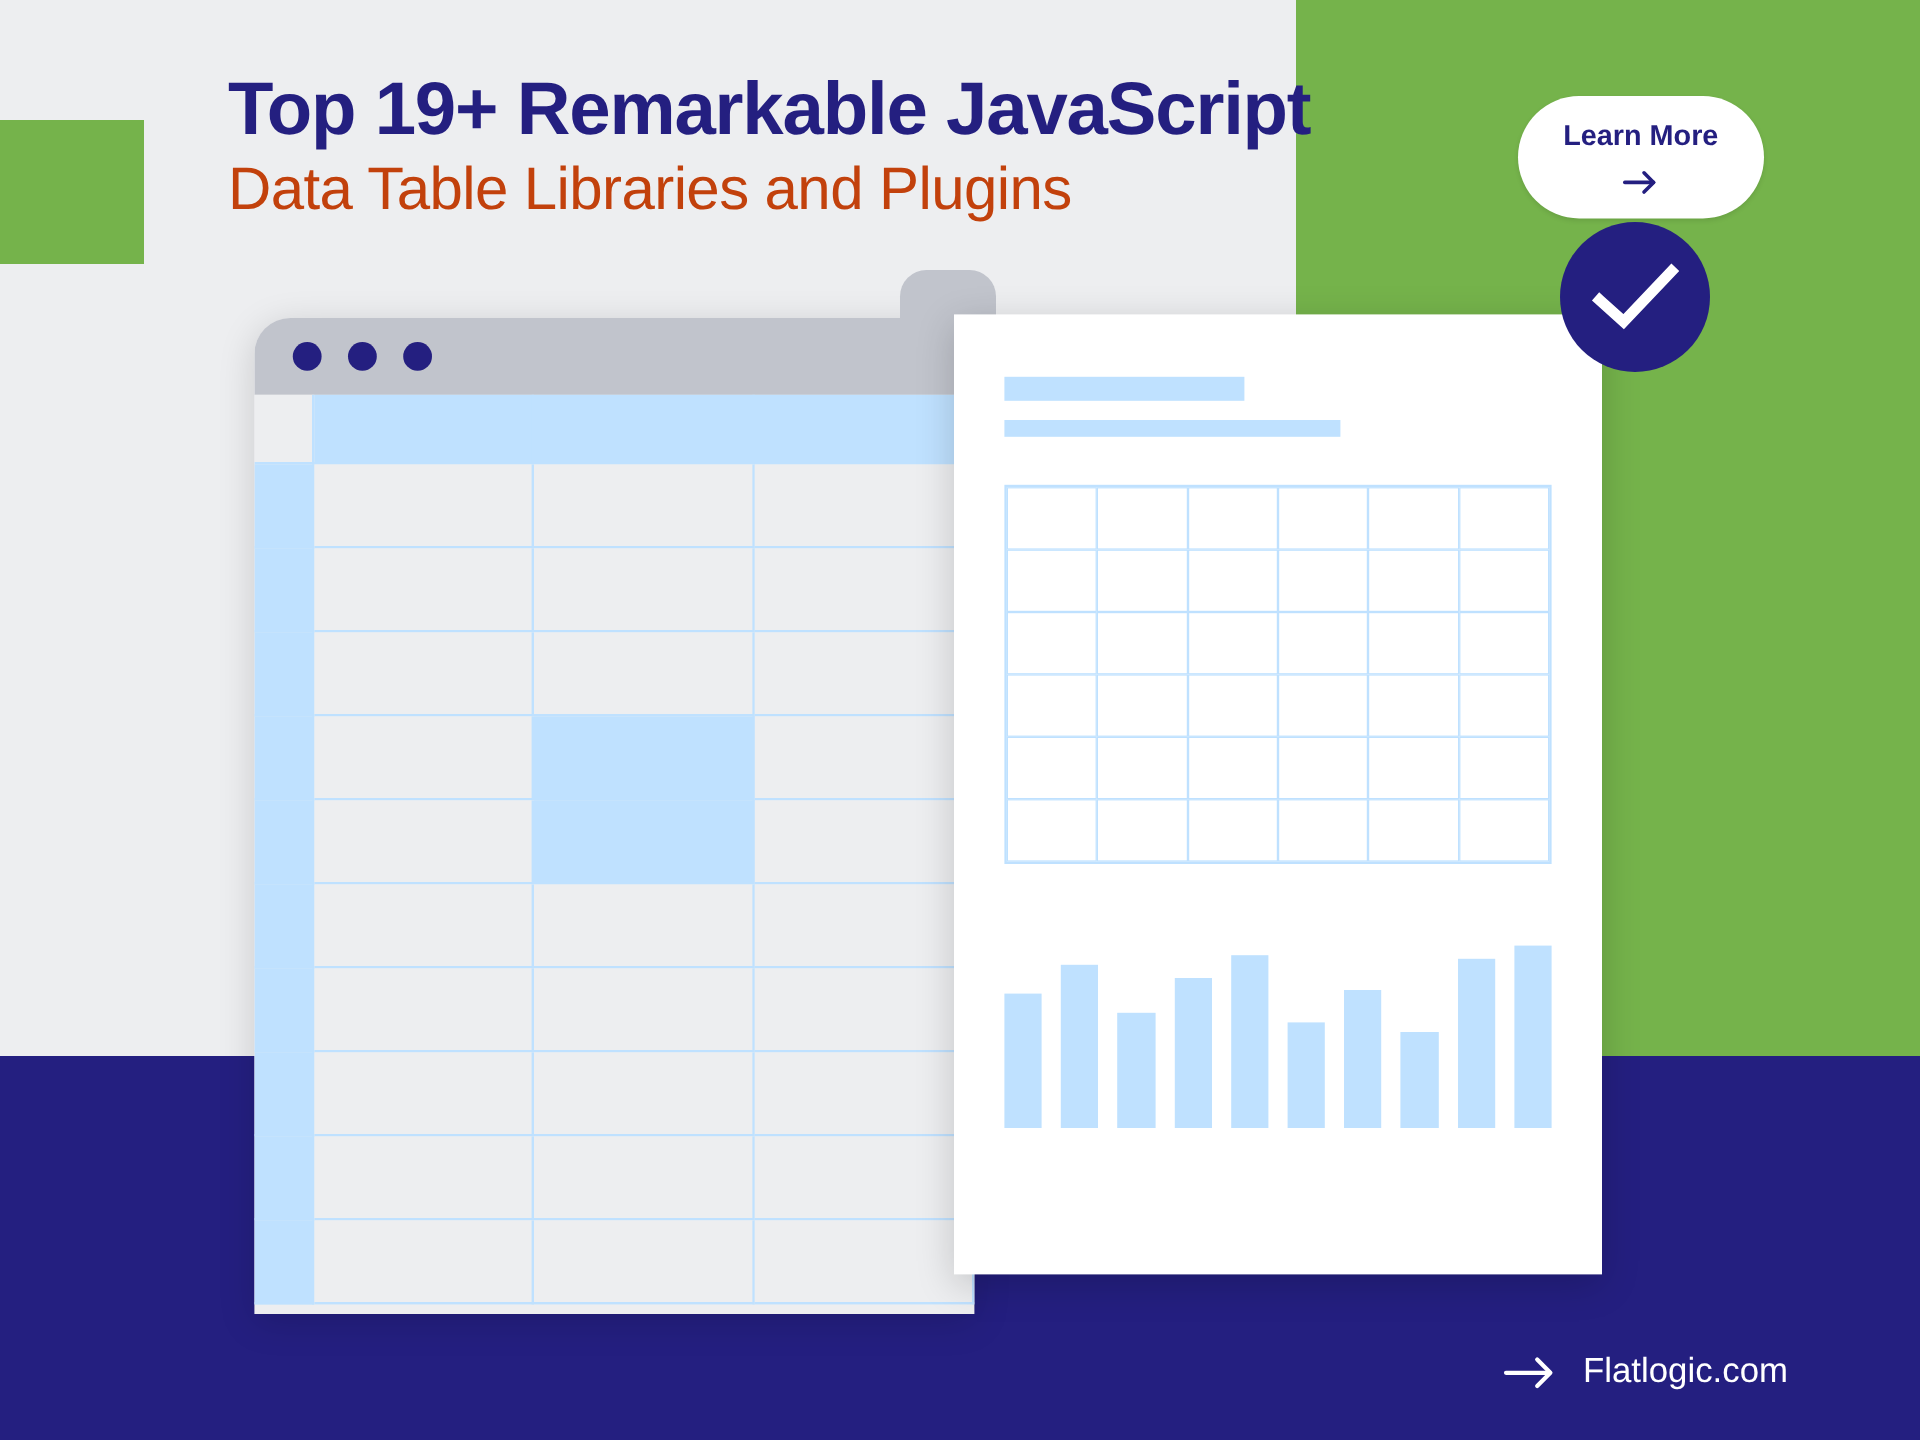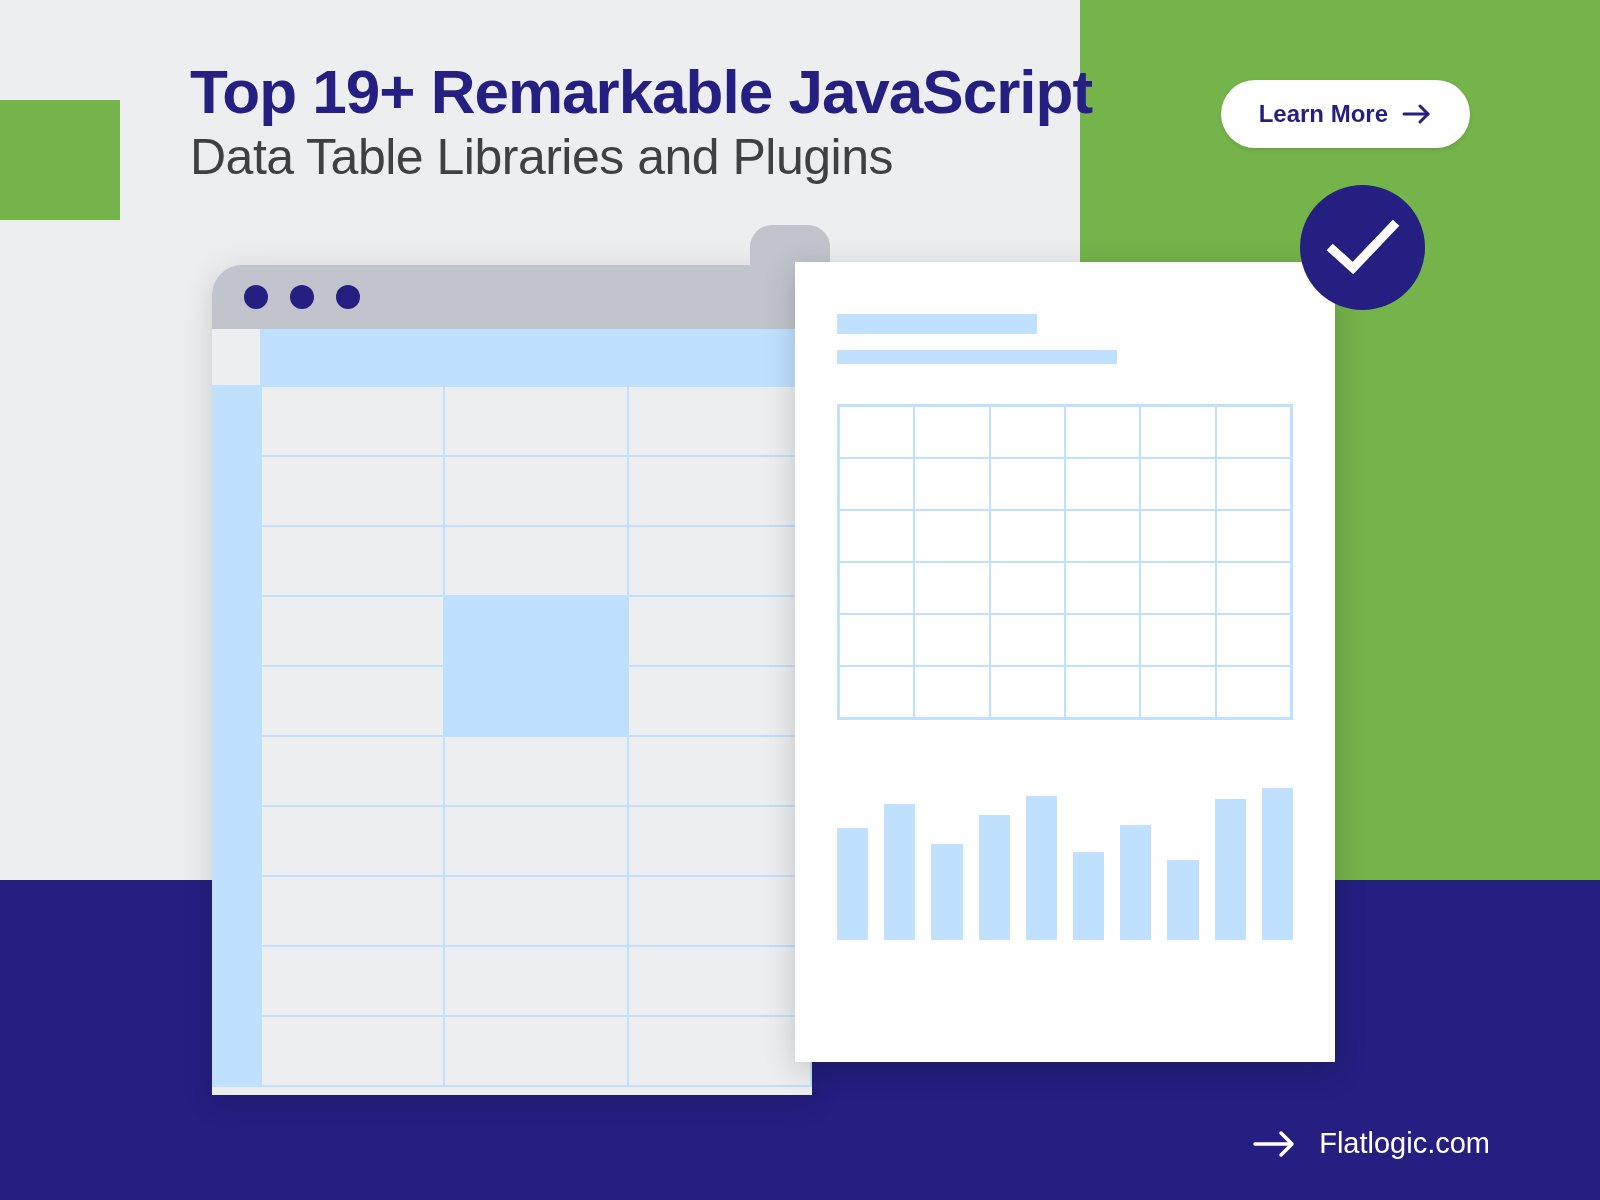--- a/index.html
+++ b/index.html
@@ -48,40 +48,41 @@
   .heading .line1 {
     font-size: 62px;
     font-weight: 800;
     color: #241f80;
     letter-spacing: -1px;
     line-height: 1.05;
   }
   .heading .line2 {
     font-size: 50px;
     font-weight: 400;
-    color: #404040;
+    color: #c2410c;
     letter-spacing: -0.5px;
     margin-top: 4px;
   }
 
   
   .learn-more {
     position: absolute;
     top: 80px;
     right: 130px;
     background: #fff;
     border-radius: 999px;
     padding: 20px 38px;
     display: flex;
     align-items: center;
     gap: 14px;
     font-weight: 800;
     font-size: 24px;
     color: #241f80;
     box-shadow: 0 2px 4px rgba(0,0,0,0.1);
+    flex-direction: column;
   }
 
   
   .check-badge {
     position: absolute;
     top: 185px;
     right: 175px;
     width: 125px;
     height: 125px;
     border-radius: 50%;

